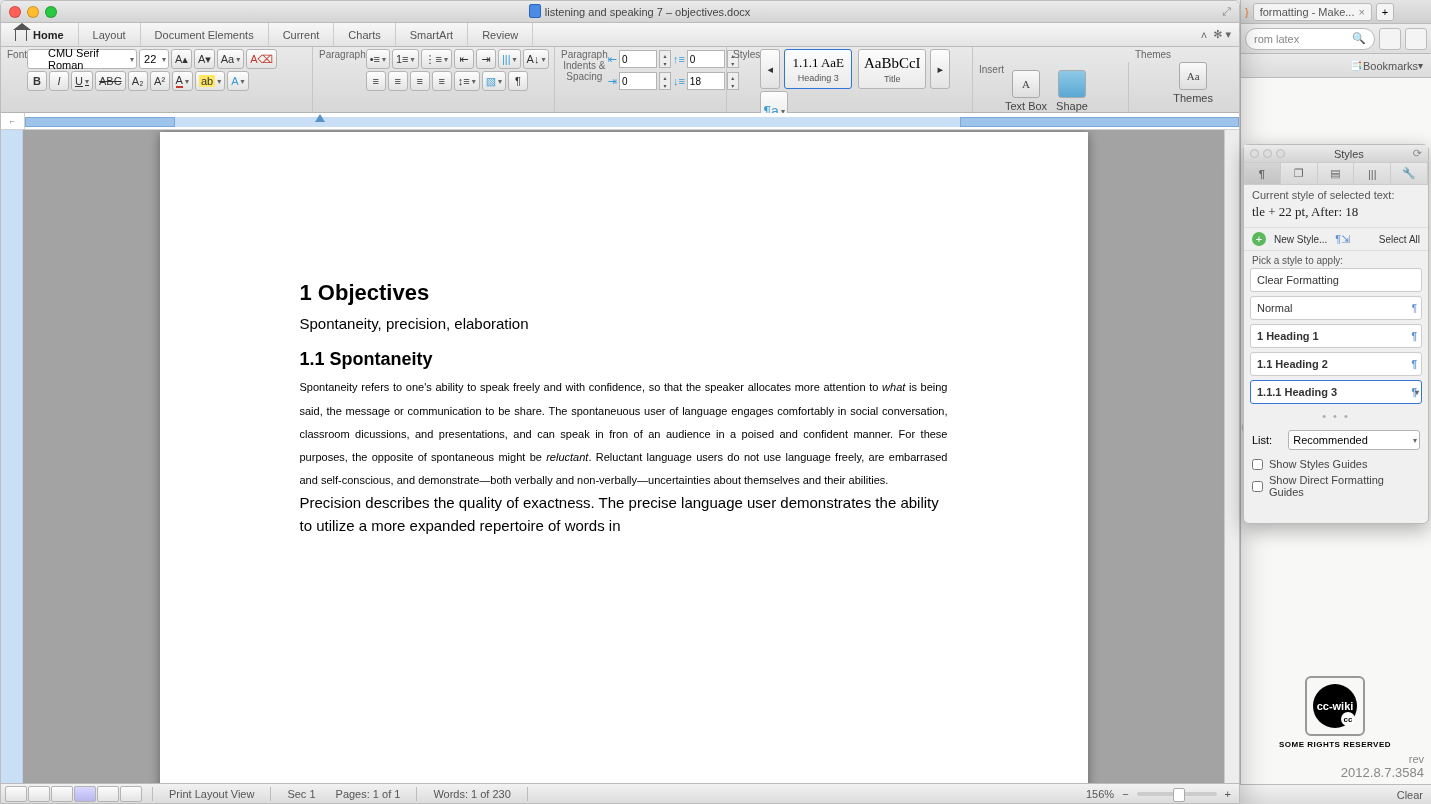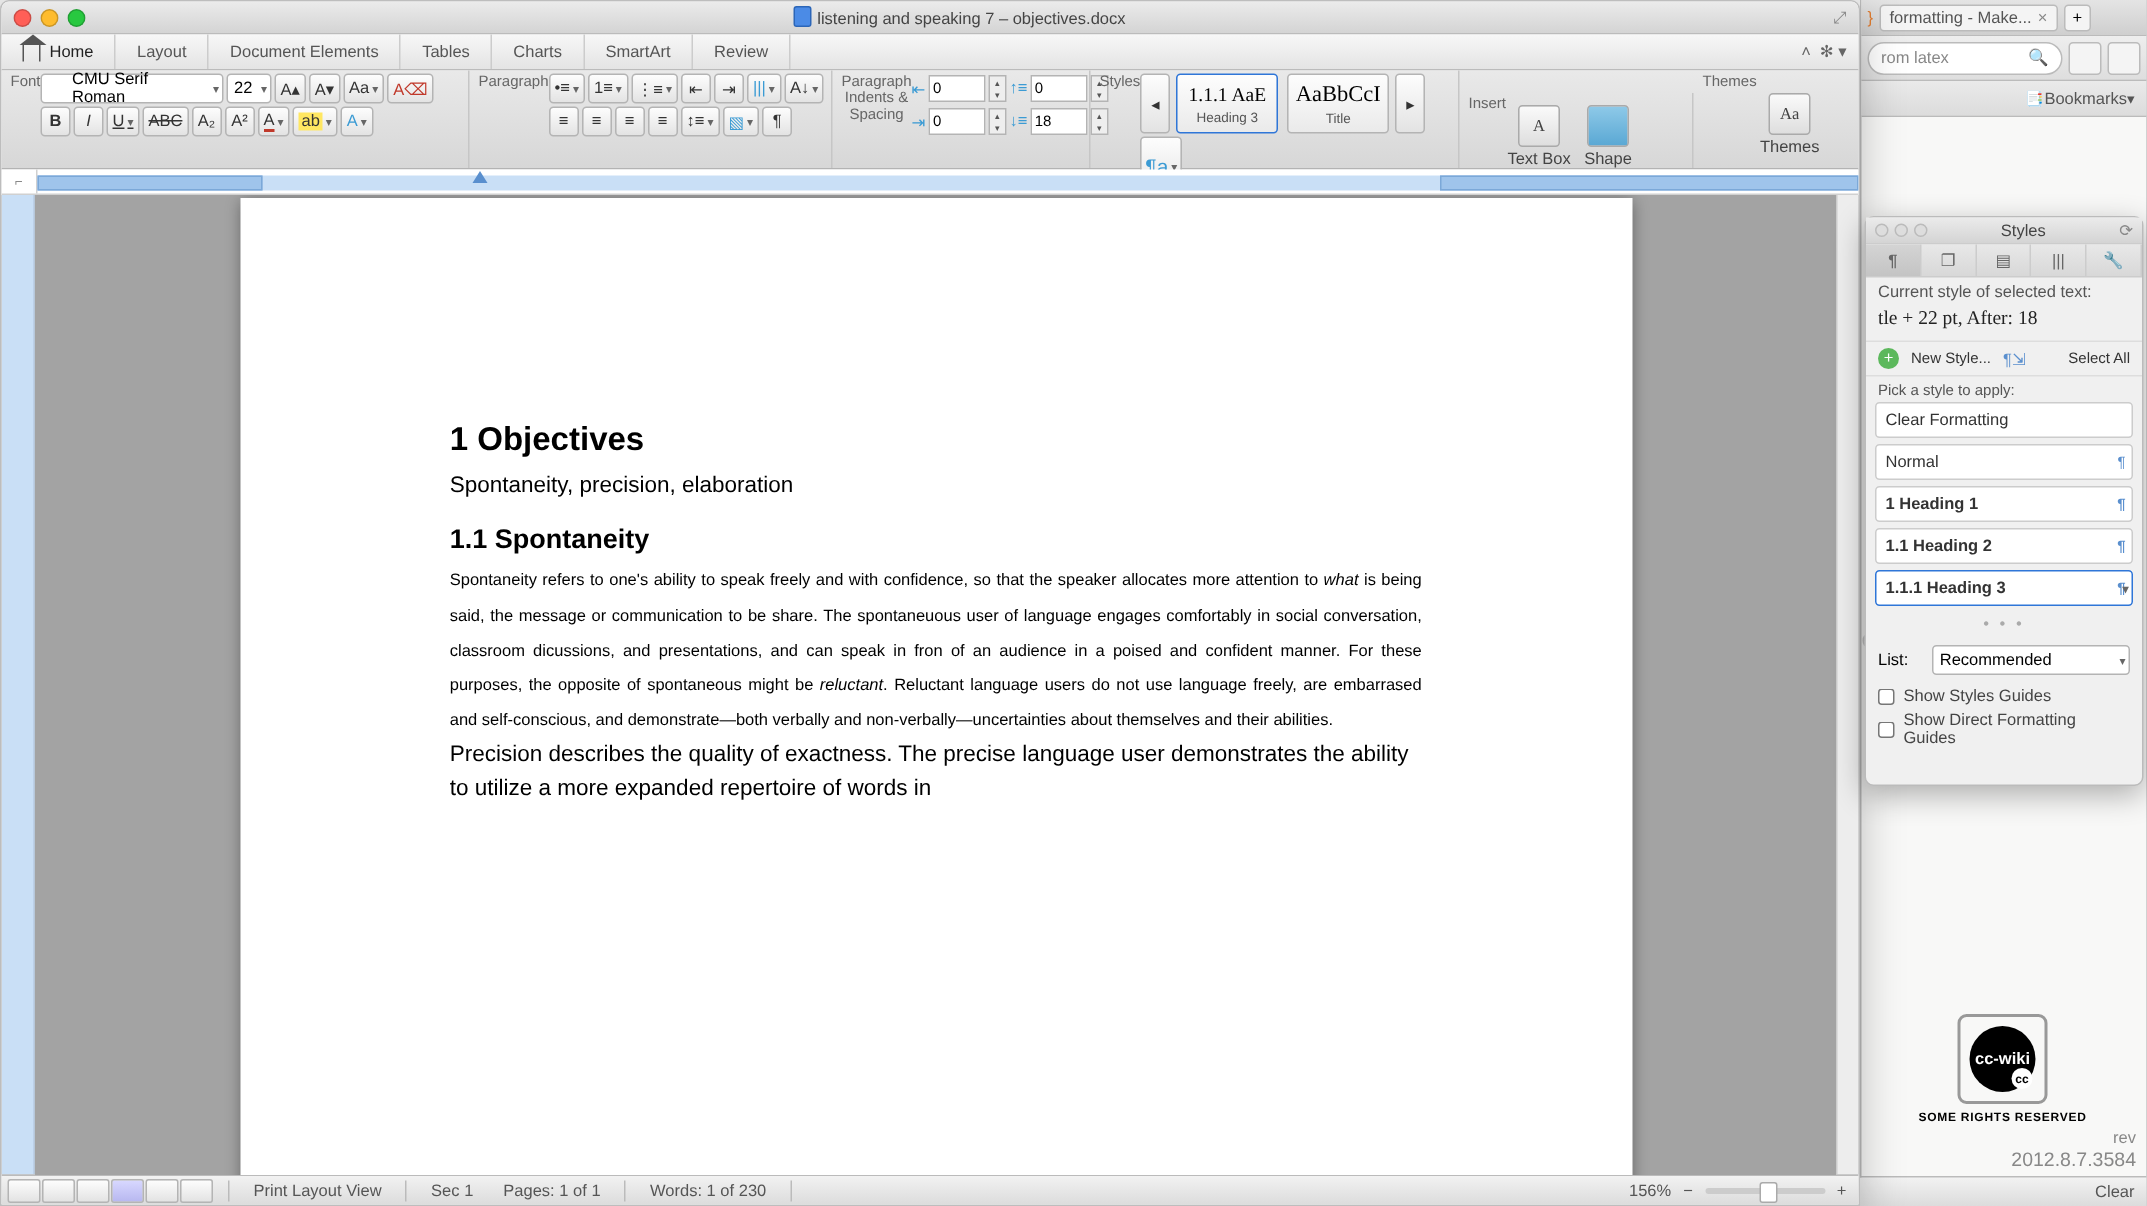--- a/index.html
+++ b/index.html
@@ -7,38 +7,38 @@
 .window { position: absolute; top: 0; left: 0; width: 1240px; height: 804px; background: #fff; display: flex; flex-direction: column; border: 1px solid #bdbdbd; border-radius: 6px 6px 0 0; overflow: hidden; box-shadow: 0 10px 30px rgba(0,0,0,0.25);}
 .titlebar { height: 22px; background: linear-gradient(#ebebeb,#d4d4d4); display:flex; align-items:center; padding: 0 8px; border-bottom:1px solid #bbb; }
 .traffic { display:flex; gap:6px; }
 .traffic span { width:12px; height:12px; border-radius:50%; display:inline-block; border:1px solid rgba(0,0,0,0.2);}
 .tl-close{background:#ff5f57;} .tl-min{background:#febc2e;} .tl-max{background:#28c840;}
 .title { flex:1; text-align:center; color:#444; font-size:12px; }
 .title .icon{display:inline-block;width:12px;height:14px;background:#4b8be6;border:1px solid #2c66b8;border-radius:2px;margin-right:4px;vertical-align:-2px;}
 
 .ribbon-tabs { height:24px; background: linear-gradient(#f7f7f7,#e4e4e4); border-bottom:1px solid #bbb; display:flex; align-items:stretch;}
 .rtab { padding:0 14px; display:flex; align-items:center; border-right:1px solid #ccc; color:#555; cursor:default; }
-.rtab.home { font-weight:normal; color:#222;}
+.rtab.home { font-weight:bold; color:#222;}
 .rtab.home .hicn{width:12px;height:12px;border:1.5px solid #555;border-bottom:none;position:relative;margin-right:6px;}
 .rtab.home .hicn:before{content:"";position:absolute;top:-7px;left:-3px;width:0;height:0;border-left:9px solid transparent;border-right:9px solid transparent;border-bottom:7px solid #555;}
 .rtab-spacer{flex:1;}
 .rtab-ctrl{display:flex;align-items:center;gap:6px;padding:0 8px;color:#666;}
 .rtab-ctrl span{cursor:default;}
 
 .ribbon { background: linear-gradient(#e9e9e9,#d7d7d7); border-bottom:1px solid #b3b3b3; display:flex; height:66px; }
 .rgroup { border-right:1px solid #c6c6c6; padding:2px 6px 2px 6px; display:flex; flex-direction:row; }
 .rgroup-title{font-size:10px;color:#666;text-align:center;margin-bottom:2px;}
 .rgroup-body{display:flex;align-items:center;flex:1;gap:2px;flex-wrap:wrap;}
 .btn{height:20px;min-width:20px;border:1px solid #b4b4b4;border-radius:3px;background:linear-gradient(#fdfdfd,#e3e3e3);display:inline-flex;align-items:center;justify-content:center;padding:0 3px;color:#333;cursor:default;}
 .btn.drop:after{content:"▾";font-size:8px;margin-left:2px;color:#666;}
 .sel{height:20px;border:1px solid #b4b4b4;border-radius:3px;background:#fff;padding:0 12px 0 4px;display:inline-flex;align-items:center;position:relative;}
 .sel:after{content:"▾";position:absolute;right:2px;font-size:8px;color:#666;}
 .row{display:flex;gap:2px;}
 .col{display:flex;flex-direction:column;gap:2px;}
-.fontname{width:122px;padding-left:20px;}
+.fontname{width:110px;padding-left:20px;}
 .fontsize{width:30px;}
 .bold{font-weight:bold;}
 .italic{font-style:italic;}
 .underline{text-decoration:underline;}
 
 .style-tile{height:40px;width:68px;border:1px solid #b4b4b4;border-radius:3px;background:linear-gradient(#fdfdfd,#eaeaea);display:flex;flex-direction:column;align-items:center;justify-content:center;margin:0 2px;}
 .style-tile.active{border:1.5px solid #2f76d8;}
 .style-tile .prev{font-family:Georgia,serif;font-size:13px;}
 .style-tile .lbl{font-size:9px;color:#555;margin-top:2px;}
 .style-nav{width:18px;height:40px;}
@@ -178,21 +178,21 @@
     <span style="color:#888;">⤢</span>
   </div>
 
   <div class="ribbon-tabs">
     <div class="rtab home">
         <span class="hicn"></span>
         <span>Home</span>
       </div>
     <div class="rtab">Layout</div>
     <div class="rtab">Document Elements</div>
-    <div class="rtab">Tables</div>
+    <div class="rtab">Current</div>
     <div class="rtab">Charts</div>
     <div class="rtab">SmartArt</div>
     <div class="rtab">Review</div>
     <div class="rtab-spacer"></div>
     <div class="rtab-ctrl">
       <span>˄</span>
       <span>✻ ▾</span>
     </div>
   </div>
 

